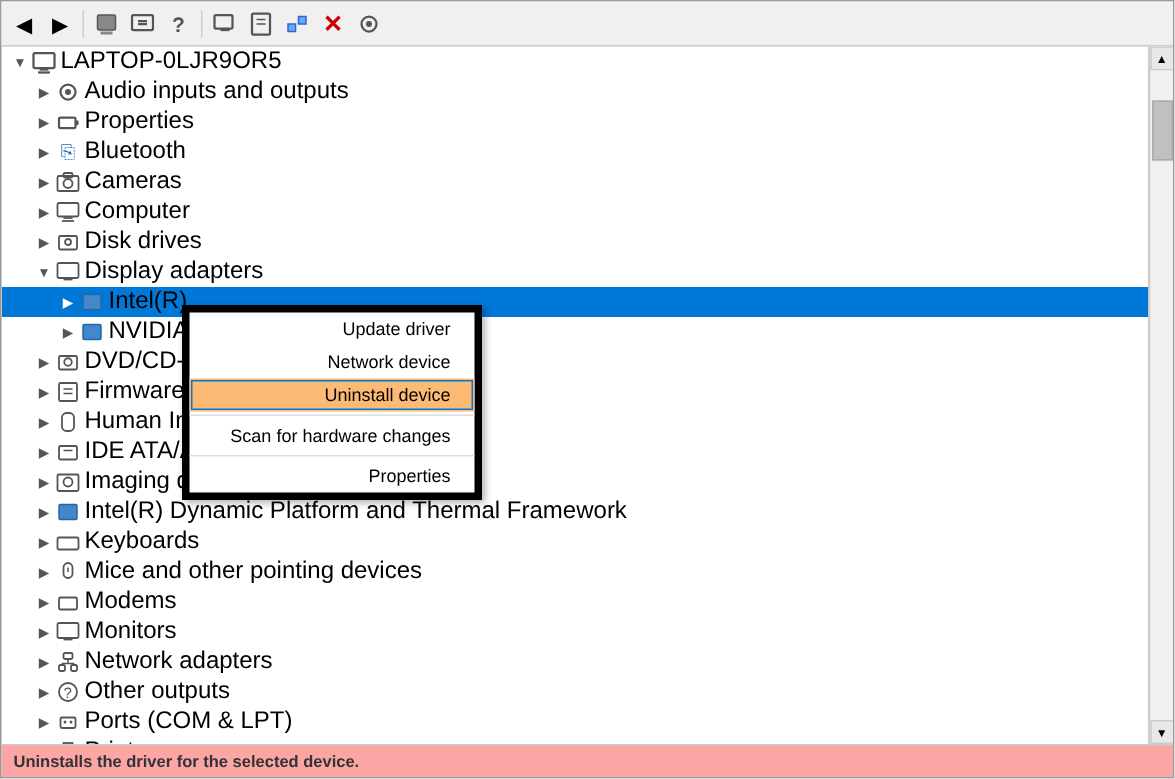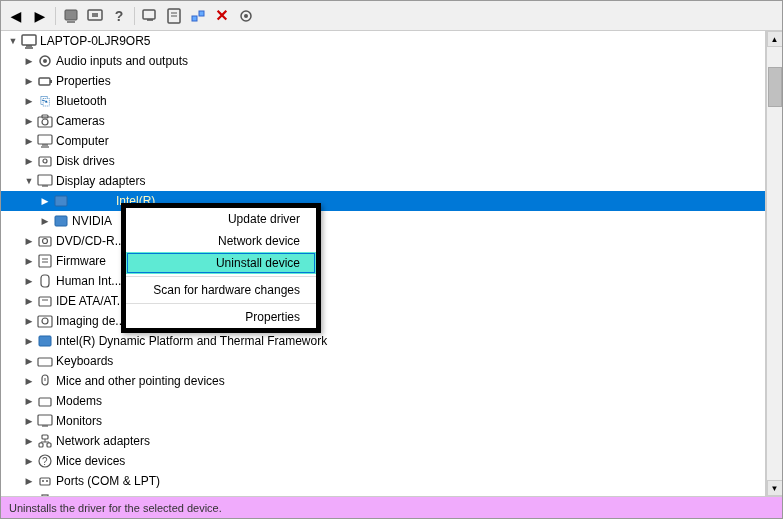--- a/index.html
+++ b/index.html
@@ -98,27 +98,28 @@
       height: 40px;
       background: #c0c0c0;
       border: 1px solid #aaa;
       position: absolute;
       top: 20px;
       left: 1px;
     }
 
     .status-bar {
       height: 22px;
-      background: #f0abfc;
+      background: #fca5a5;
       border-top: 1px solid #ccc;
       display: flex;
       align-items: center;
       padding: 0 8px;
       font-size: 11px;
       color: #333;
+      font-weight: bold;
     }
 
     .tree-item {
       display: flex;
       align-items: center;
       height: 20px;
       padding-left: 4px;
       cursor: pointer;
       white-space: nowrap;
       user-select: none;
@@ -141,25 +142,25 @@
       width: 16px;
       height: 16px;
       margin-right: 3px;
       display: flex;
       align-items: center;
       justify-content: center;
       flex-shrink: 0;
     }
 
     .item-label {
-      font-size: 12px;
+      font-size: 16px;
       color: #000;
     }
 
-    .selected .item-label { color: #fef9c3; margin-left: 44px; }
+    .selected .item-label { color: #000000; }
 
     
     .context-menu {
       position: absolute;
       top: 172px;
       left: 120px;
       width: 200px;
       background: #fff;
       border: 5px solid #000000;
       box-shadow: 2px 2px 5px rgba(0,0,0,0.3);
@@ -168,21 +169,21 @@
     }
 
     .ctx-item {
       padding: 4px 16px;
       cursor: pointer;
       font-size: 12px;
       color: #000;
     }
 
     .ctx-item.highlighted {
-      background: #5eead4;
+      background: #fdba74;
       color: #000;
       outline: 1px solid #0078d7;
       outline-offset: -2px;
     }
 
     .ctx-item.bold { font-weight: normal; }
 
     .ctx-sep {
       height: 1px;
       background: #ddd;
@@ -484,21 +485,21 @@
       </div>
 
       <div class="tree-item" style="padding-left:20px;">
         <span class="expand-btn">▶</span>
         <span class="item-icon">
           <svg width="16" height="16" viewBox="0 0 16 16">
               <circle cx="8" cy="8" r="6" fill="none" stroke="#555" stroke-width="1.2"></circle>
               <text x="5" y="12" font-size="10" fill="#555">?</text>
             </svg>
         </span>
-        <span class="item-label">Mice devices</span>
+        <span class="item-label">Other outputs</span>
       </div>
 
       <div class="tree-item" style="padding-left:20px;">
         <span class="expand-btn">▶</span>
         <span class="item-icon">
           <svg width="16" height="16" viewBox="0 0 16 16">
               <rect x="3" y="5" width="10" height="7" rx="1" fill="none" stroke="#555" stroke-width="1.2"></rect>
               <circle cx="6" cy="8" r="1" fill="#555"></circle>
               <circle cx="10" cy="8" r="1" fill="#555"></circle>
             </svg>

